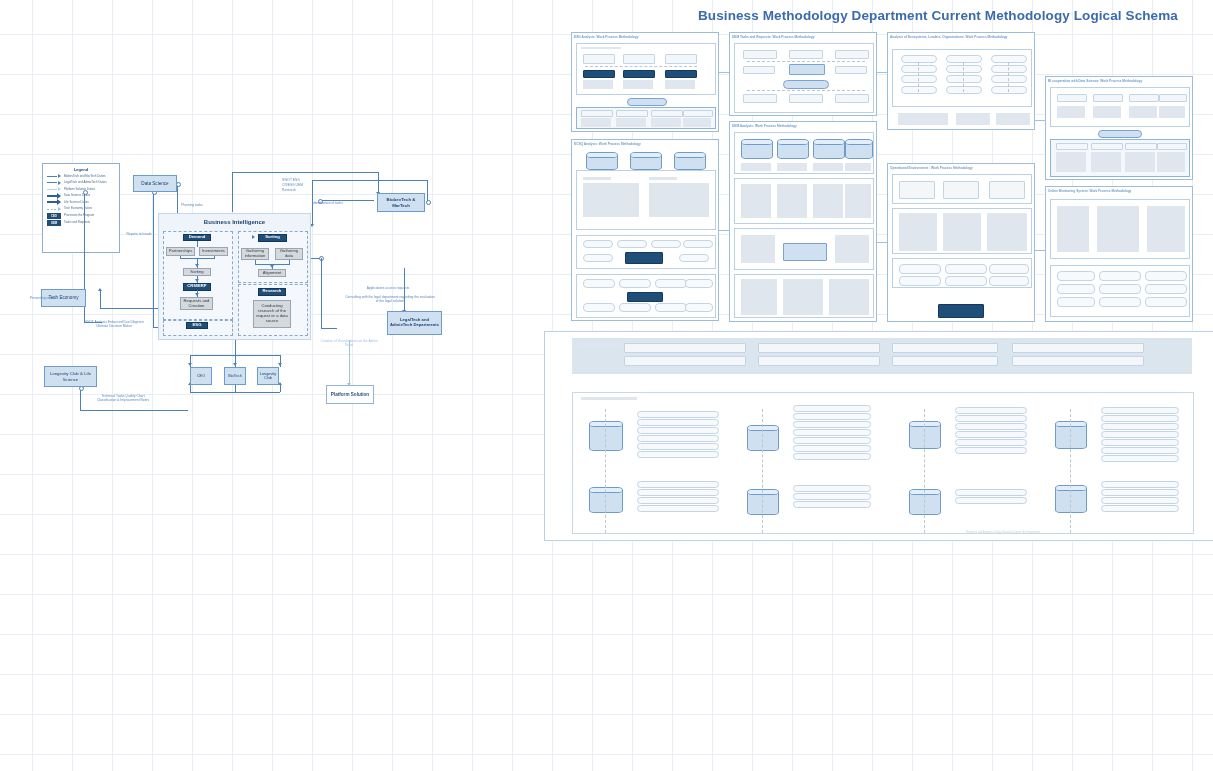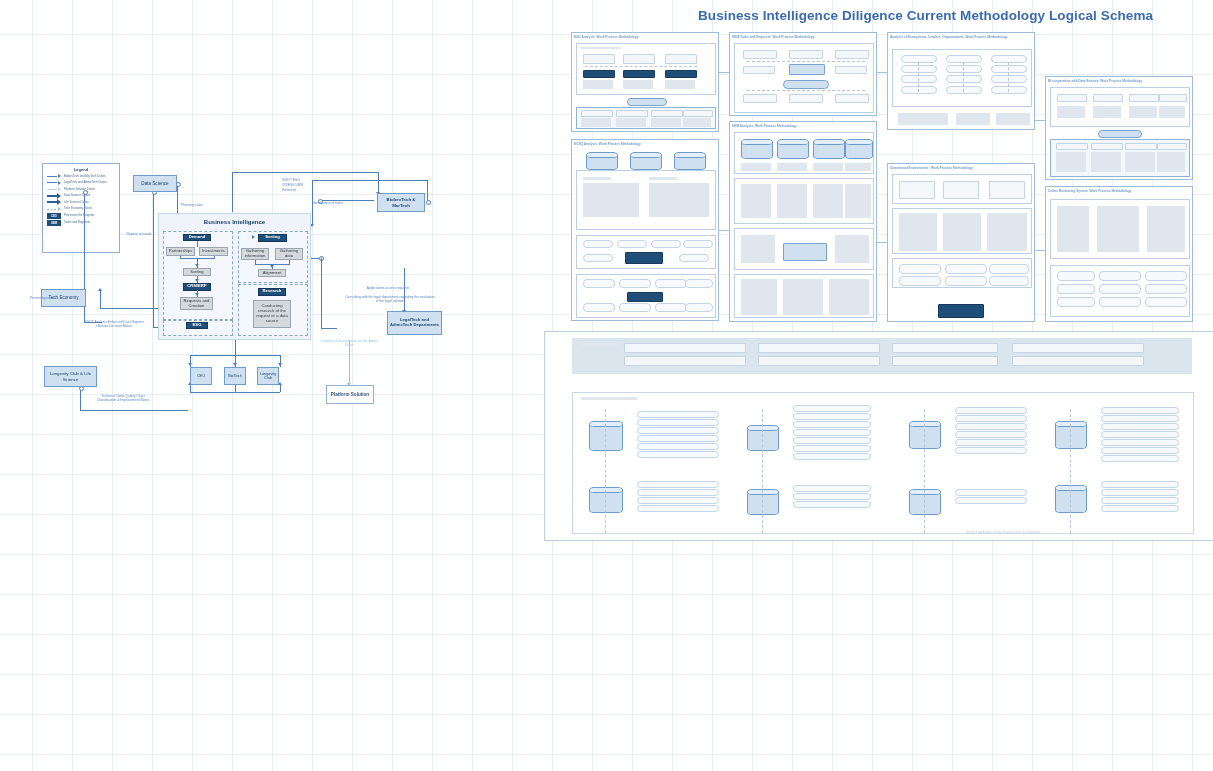--- a/index.html
+++ b/index.html
@@ -89,21 +89,21 @@
   #bottom-top{position:absolute;left:572px;top:338px;width:620px;height:36px;
      background:#dbe5ee;}
   #bottom-main{position:absolute;left:572px;top:392px;width:620px;height:140px;
      background:#ffffff;border:1px solid #c9d8e6;}
 </style>
 </head>
 <body>
 
 <div id="grid"></div>
 
-<div id="main-title">Business Intelligence Diligence Current Methodology Logical Schema</div>
+<div id="main-title">Business Methodology Department Current Methodology Logical Schema</div>
 
 <div class="bx" id="legend">
   <div class="ltitle">Legend</div>
 
   <div class="row">
     <span class="legarrow">
         <i></i>
         <b></b>
       </span>
     <span class="txt">BiobevTech and MarTech Duties</span>

